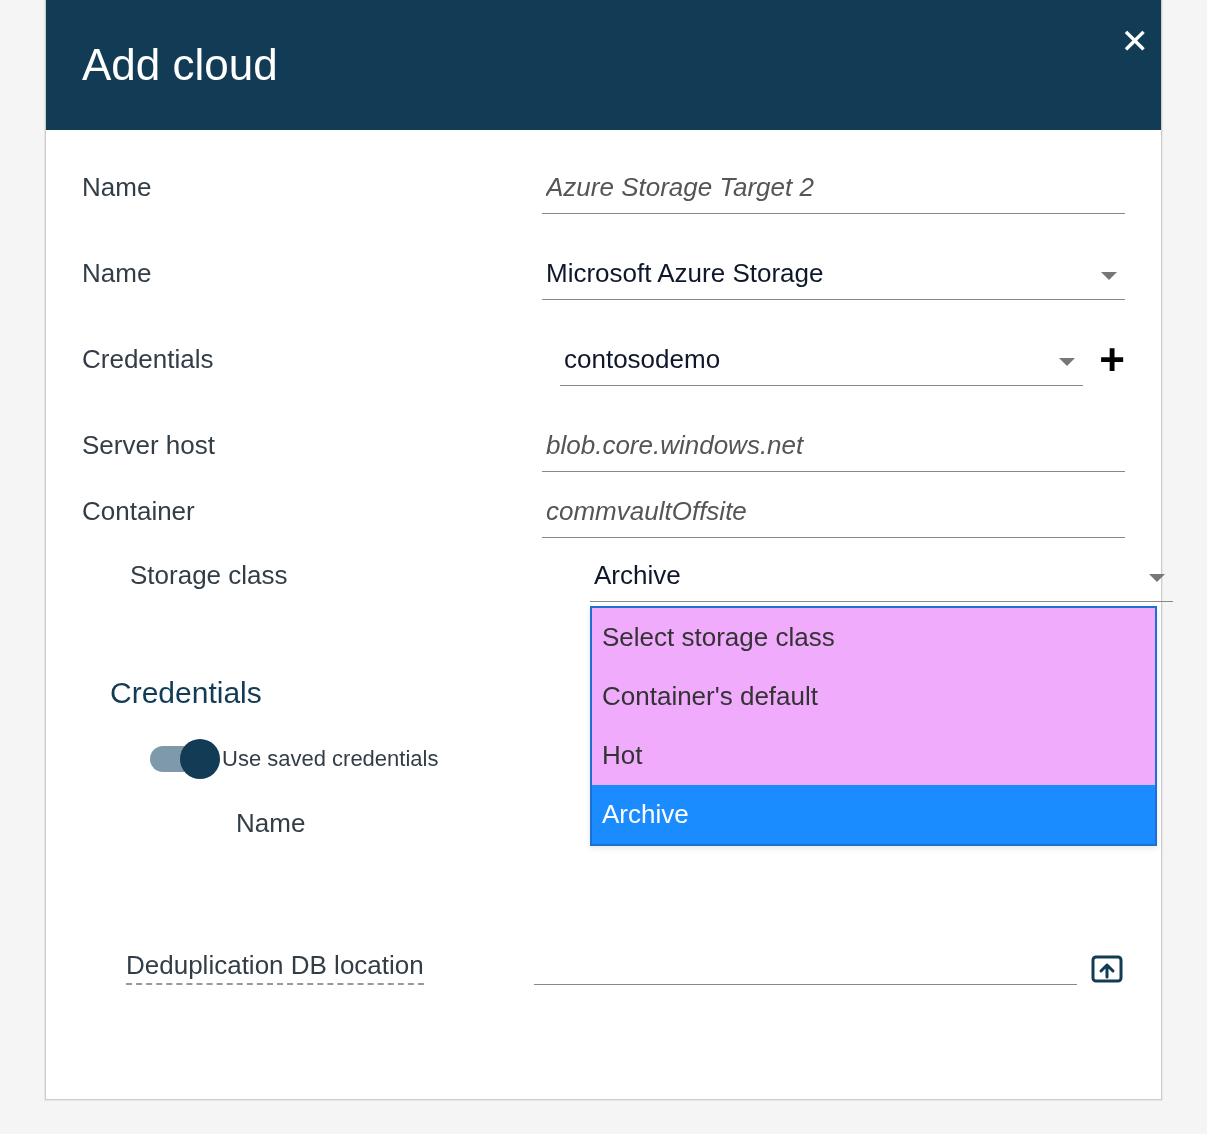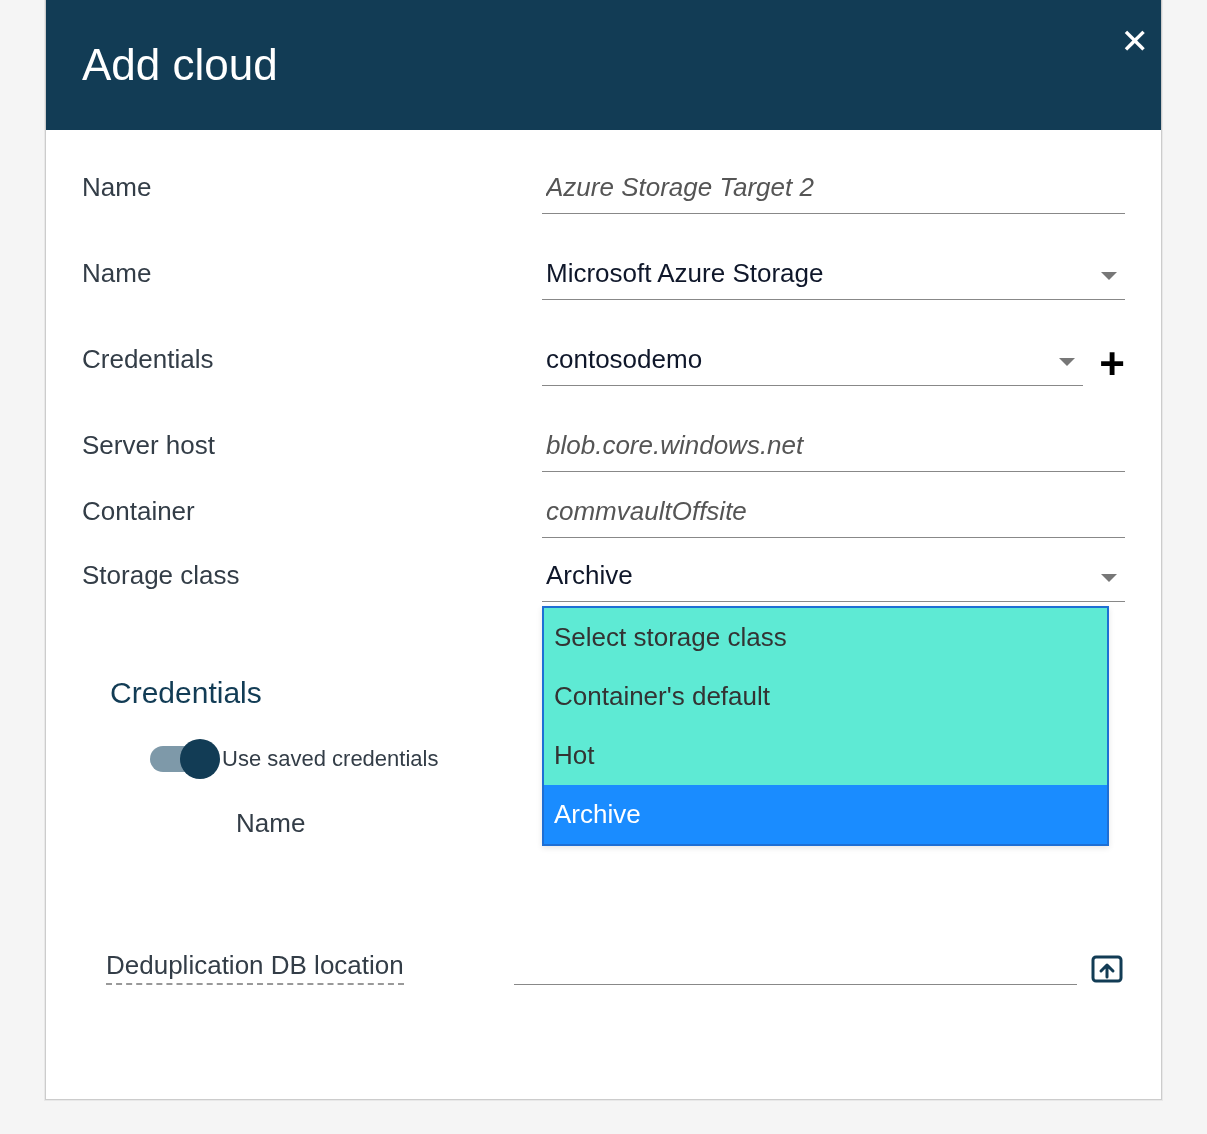--- a/index.html
+++ b/index.html
@@ -38,21 +38,21 @@
   }
   .modal-body {
     padding: 36px 36px 0 36px;
   }
   .row {
     display: flex;
     align-items: baseline;
     width: 100%;
   }
   .row + .row { margin-top: 38px; }
-  .row.tight { margin-top: 16px; }
+  .row.tight { margin-top: 16px; margin-left: 48px; }
   .row.tight2 { margin-top: 18px; }
   .label-col {
     width: 460px;
     flex: 0 0 460px;
     font-size: 26px;
     color: #333d47;
     font-weight: 400;
   }
   .input-col {
     flex: 1;
@@ -86,39 +86,40 @@
     right: 8px;
     top: 50%;
     transform: translateY(-50%);
     width: 0; height: 0;
     border-left: 8px solid transparent;
     border-right: 8px solid transparent;
     border-top: 8px solid #777;
   }
   .with-plus {
     display: flex;
-    align-items: flex-end;
+    align-items: flex-start;
     gap: 16px;
+    margin-left: 18px;
   }
   .with-plus .select-wrap { flex: 1; }
   .plus-btn {
     font-size: 44px;
     font-weight: 700;
     color: #000;
     cursor: pointer;
     line-height: 1;
     user-select: none;
   }
   .dropdown-panel {
     position: absolute;
     left: 0;
     right: 16px;
     top: 100%;
     margin-top: 4px;
-    background: #5eead4;
+    background: #f0abfc;
     border: 2px solid #1e6fd4;
     z-index: 10;
     box-shadow: 0 2px 6px rgba(0,0,0,0.1);
   }
   .dropdown-option {
     padding: 14px 10px;
     font-size: 26px;
     color: #333;
     cursor: pointer;
   }
@@ -172,21 +173,21 @@
   }
   .dedup-block {
     margin-top: 110px;
   }
   .dedup-db-row {
     display: flex;
     align-items: flex-end;
     margin-top: 56px;
   }
   .dedup-db-label {
-    margin-left: 24px;
+    margin-left: 44px;
     font-size: 26px;
     color: #333d47;
     border-bottom: 2px dashed #999;
     padding-bottom: 2px;
   }
   .dedup-input-wrap {
     flex: 1;
     margin-left: 110px;
     position: relative;
     display: flex;

